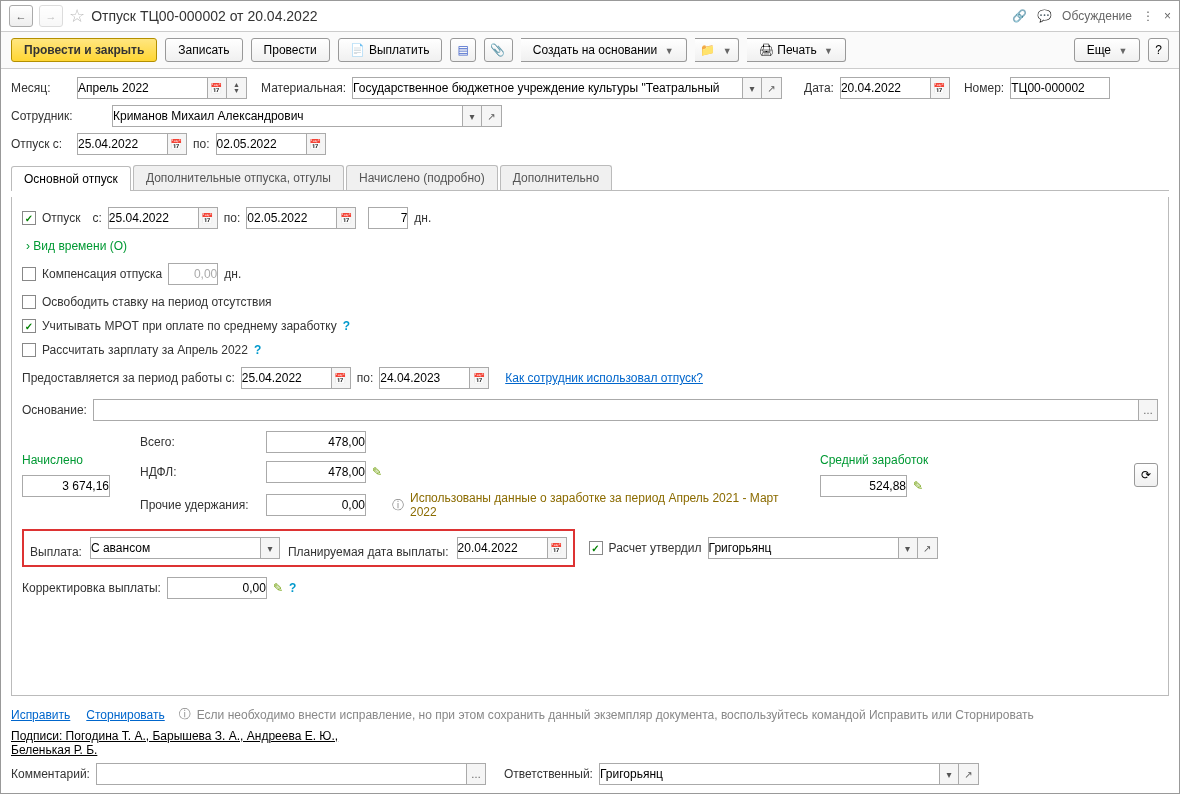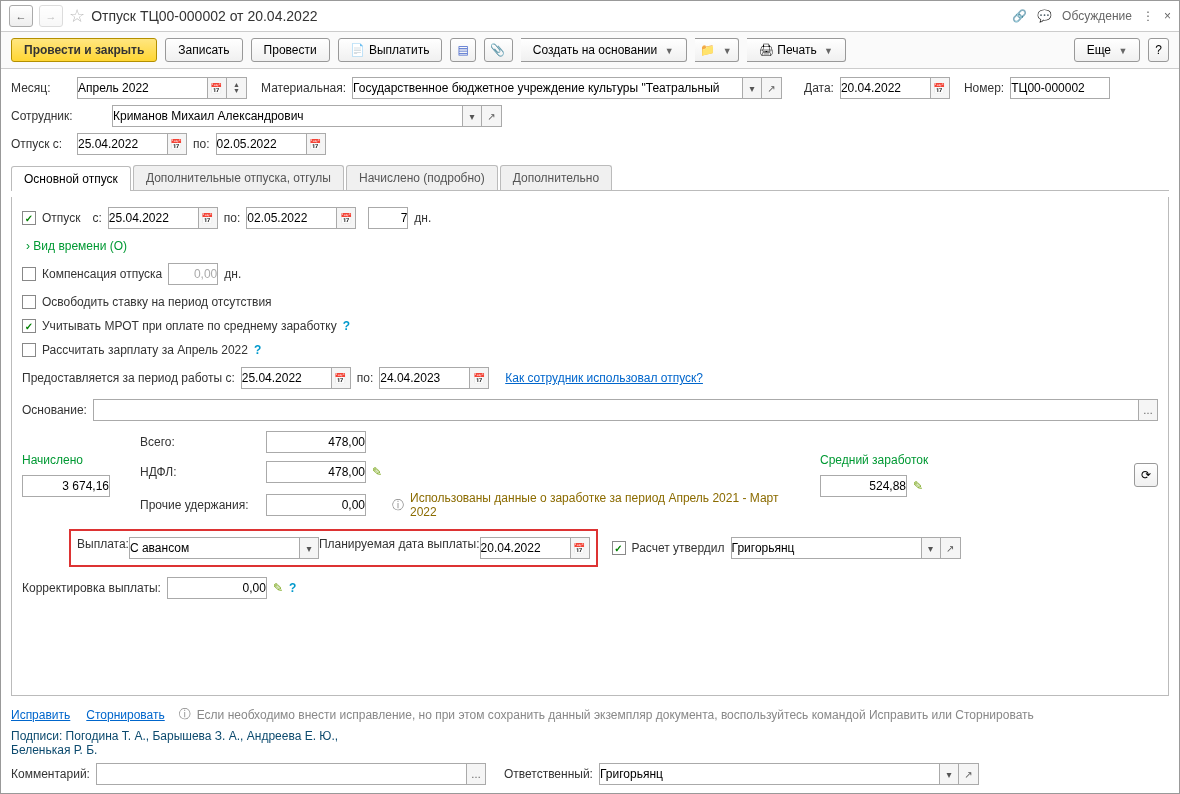--- a/index.html
+++ b/index.html
@@ -169,24 +169,24 @@
   .totals-row { display: flex; gap: 30px; align-items: center; }
   .totals-col { display: flex; flex-direction: column; gap: 8px; }
   .totals-header { color: #009933; font-size: 12px; }
   .pencil-icon { color: #6b9c00; cursor: pointer; font-size: 12px; }
   .info-icon { color: #888; cursor: pointer; }
   .brown-text { color: #8b6b00; font-size: 12px; max-width: 380px; }
   .highlight-box {
     border: 2px solid #d33;
     padding: 6px;
     display: flex;
-    align-items: flex-start;
-    margin-left: 47px;
-  }
-  .signatures { color: #0c4a6e; }
+    align-items: flex-end;
+    gap: 8px;
+  }
+  .signatures { color: #000000; text-decoration: underline; }
   .gray-text { color: #888; }
 </style>
 </head>
 <body>
 
 <div class="window">
 
   <div class="titlebar">
     <div class="nav-btn">←</div>
     <div class="nav-btn" style="opacity:.4">→</div>

